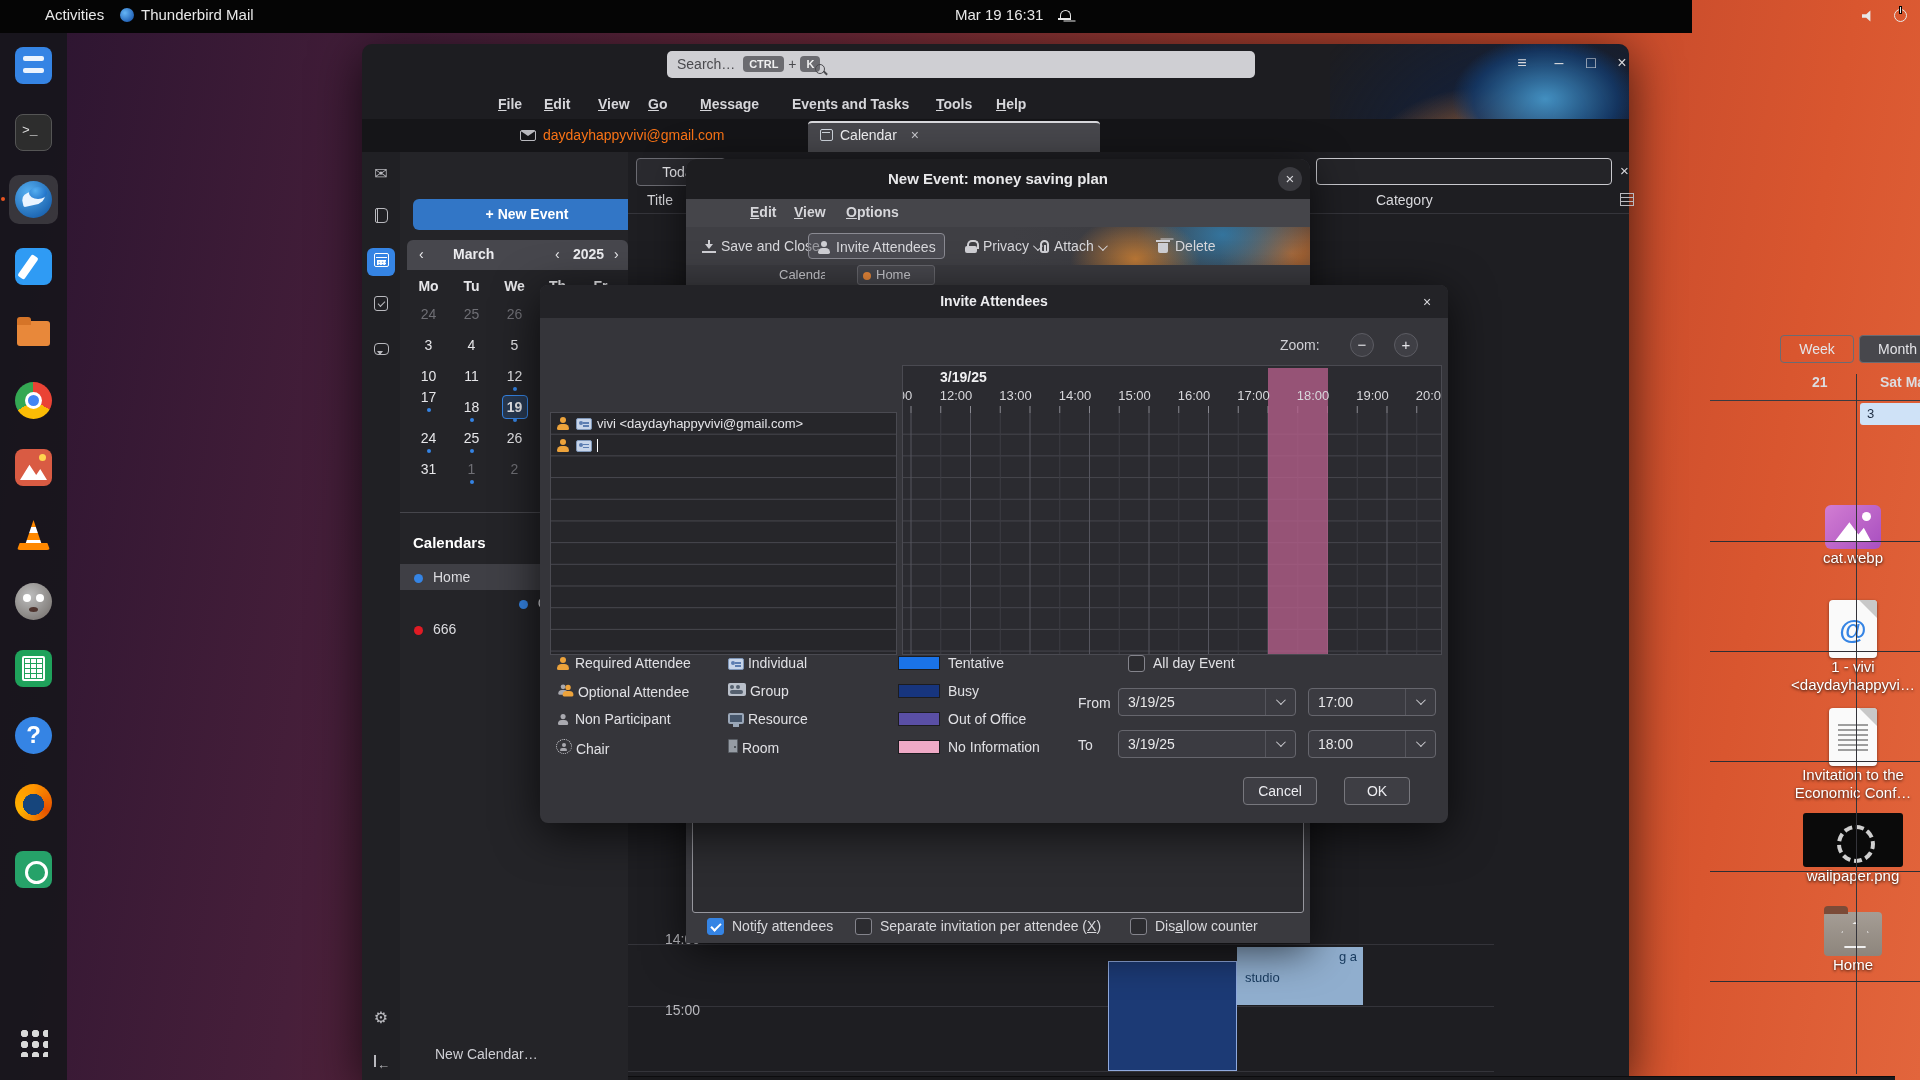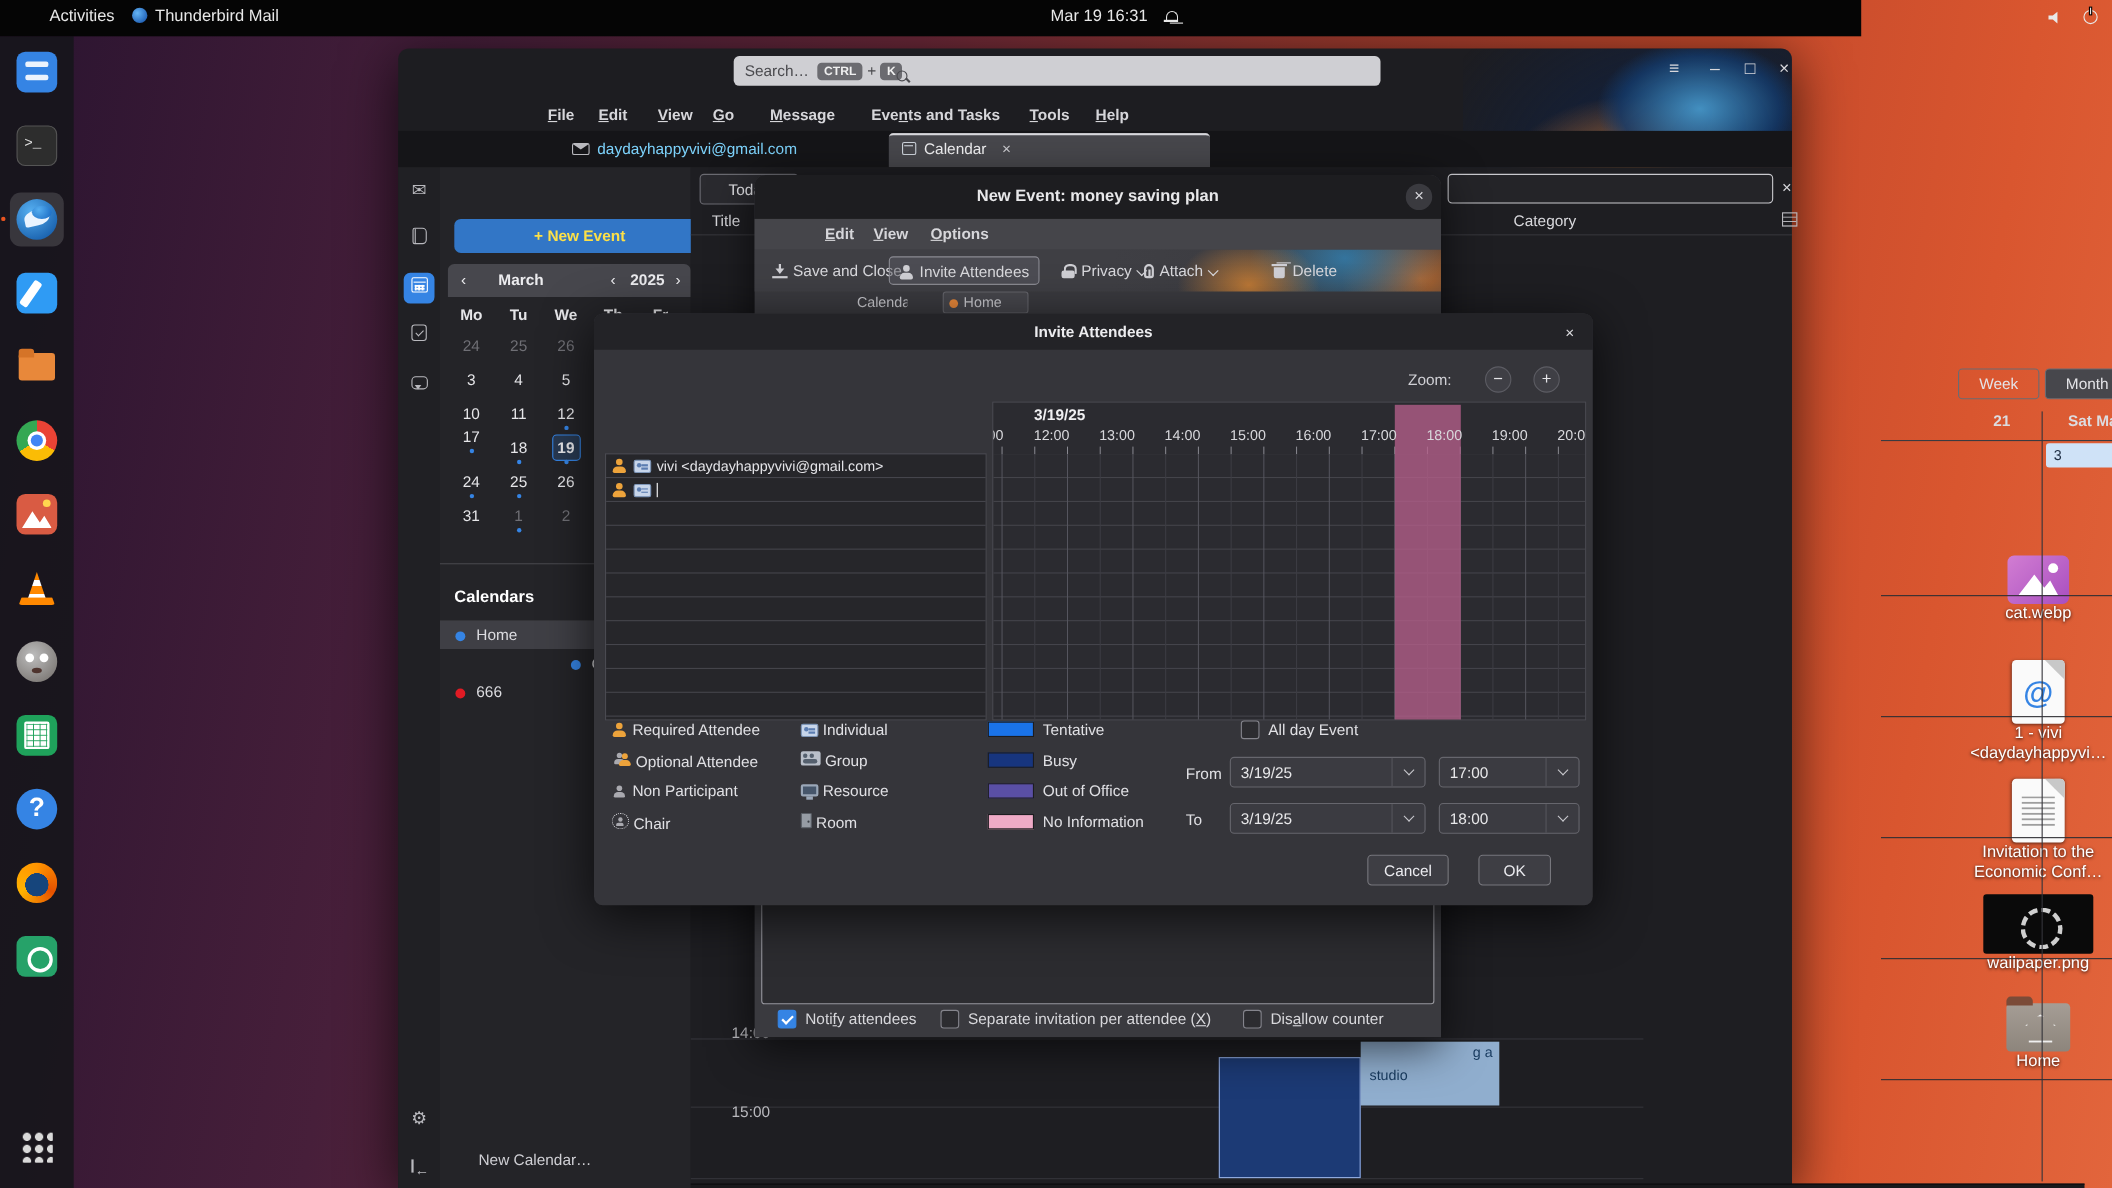--- a/index.html
+++ b/index.html
@@ -88,21 +88,21 @@
   #win-titlebar{left:0;top:0;width:100%;height:48px;background:#19191c;border-radius:10px 10px 0 0;}
   #searchbar{left:305px;top:7px;width:588px;height:27px;background:#cfcfd3;border-radius:5px;color:#4a4a4e;font-size:14px;line-height:27px;padding-left:10px;}
   .keycap{display:inline-block;background:#6b6b70;color:#f0f0f0;font-size:11px;font-weight:bold;border-radius:4px;padding:1px 6px;line-height:14px;vertical-align:1px;}
   .mag{display:inline-block;position:relative;width:13px;height:13px;}
   .mag::before{content:"";position:absolute;left:1px;top:1px;width:8px;height:8px;border:1.5px solid #4a4a4e;border-radius:50%;}
   .mag::after{content:"";position:absolute;left:9px;top:9px;width:5px;height:1.5px;background:#4a4a4e;transform:rotate(45deg);}
   .winctl{position:absolute;top:7px;color:#d8d8dc;font-size:16px;width:24px;height:24px;text-align:center;line-height:24px;border-radius:50%;}
   #menubar{left:0;top:48px;width:100%;height:27px;color:#d6d6da;font-size:14px;}
   .menu-item{position:absolute;top:4px;font-weight:bold;}
   #tabbar{left:0;top:75px;width:100%;height:33px;background:#151518;}
-  .tab{position:absolute;top:2px;height:31px;color:#7dd3fc;font-size:14px;padding:6px 12px 0 12px;}
+  .tab{position:absolute;top:2px;height:31px;color:#f97316;font-size:14px;padding:6px 12px 0 12px;}
   .tab.active{background:#47474c;color:#f0f0f2;border-radius:4px 4px 0 0;border-top:2px solid #d8d8dc;padding-top:4px;}
   .env{display:inline-block;position:relative;width:16px;height:11px;border:1.3px solid #b9b9be;border-radius:2px;margin-right:7px;vertical-align:-1px;}
   .env::before{content:"";position:absolute;left:0;top:0;border:7px solid transparent;border-top:5px solid #b9b9be;transform:scaleX(1.05);}
   .calglyph{display:inline-block;position:relative;width:13px;height:12px;border:1.4px solid #cfd5dd;border-radius:2px;margin-right:7px;vertical-align:-1px;}
   .calglyph::before{content:"";position:absolute;left:1px;top:2px;width:8px;height:1.4px;background:#cfd5dd;}
   .tab-close{margin-left:14px;color:#c9c9ce;}
 
   
   #swirl{left:968px;top:0px;width:299px;height:250px;border-radius:0 10px 0 0;
     background:
@@ -123,21 +123,21 @@
   .book::before{content:"";position:absolute;left:1.5px;top:0;width:1.4px;height:100%;background:currentColor;}
   .calbig{display:inline-block;position:relative;width:15px;height:14px;border:1.5px solid currentColor;border-radius:2px;}
   .calbig::before{content:"";position:absolute;left:1px;top:2.5px;width:11px;height:1.5px;background:currentColor;}
   .calbig::after{content:"";position:absolute;left:2px;top:6px;width:9px;height:5px;
      background:linear-gradient(currentColor 1.4px,transparent 1.4px) 0 0/100% 2.6px,linear-gradient(90deg,currentColor 1.4px,transparent 1.4px) 0 0/3.2px 100%;}
   .collapse-ic{display:inline-block;position:relative;width:14px;height:12px;border-left:2px solid currentColor;}
   .collapse-ic::before{content:"←";position:absolute;left:1px;top:-4px;font-size:13px;}
 
   
   #sidebar{left:38px;top:108px;width:228px;height:928px;background:#242428;}
-  #new-event-btn{left:13px;top:47px;width:228px;height:31px;background:#3276c6;color:#fde047;border-radius:6px;
+  #new-event-btn{left:13px;top:47px;width:228px;height:31px;background:#3276c6;color:#ffffff;border-radius:6px;
      font-size:14px;font-weight:bold;text-align:center;line-height:31px;}
   #minimonth{left:7px;top:88px;width:221px;height:250px;overflow:hidden;}
   #mm-head{position:absolute;left:0;top:0;width:221px;height:30px;background:#47474d;border-radius:6px 6px 0 0;color:#ececef;font-size:14px;}
   #mm-head span{position:absolute;top:6px;}
   .mm-cell{position:absolute;width:43px;text-align:center;color:#e6e6e9;font-size:14px;}
   .mm-cell.hdr{font-weight:bold;}
   .mm-cell.out{color:#6f6f75;}
   .mm-cell .dnum{display:inline-block;min-width:26px;line-height:22px;border-radius:4px;border:1px solid transparent;}
   .mm-cell.sel .dnum{border-color:#3584e4;background:rgba(53,132,228,.22);font-weight:bold;}
   .mm-dot{position:absolute;left:50%;margin-left:-2px;bottom:-3px;width:4px;height:4px;border-radius:50%;background:#3584e4;}

